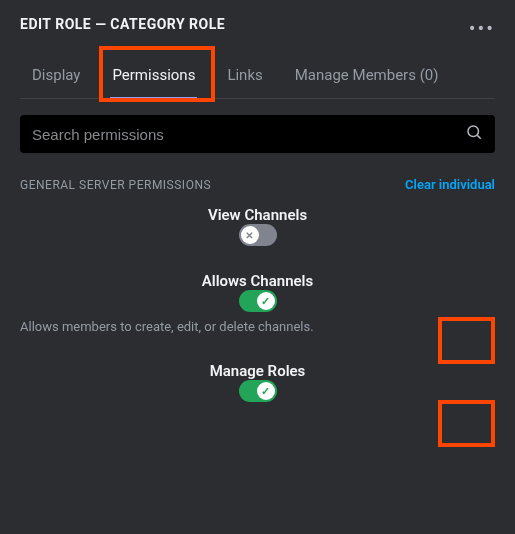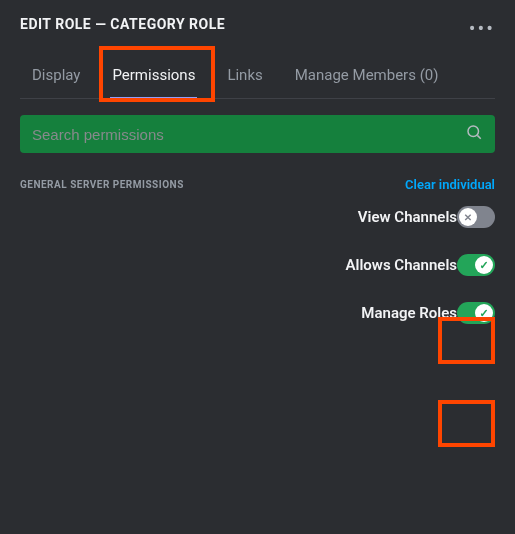--- a/index.html
+++ b/index.html
@@ -78,21 +78,21 @@
     }
     .highlight-toggle2 {
       top: 400px;
       left: 438px;
       width: 57px;
       height: 47px;
     }
     .search-box {
       display: flex;
       align-items: center;
-      background: #15803d;
+      background: #000000;
       border-radius: 4px;
       padding: 8px 12px;
       margin-bottom: 24px;
     }
     .search-input {
       flex: 1;
       background: transparent;
       border: none;
       outline: none;
       color: #dbdee1;
@@ -104,39 +104,40 @@
     .search-icon {
       color: #b5bac1;
     }
     .section-header {
       display: flex;
       justify-content: space-between;
       align-items: center;
       margin-bottom: 14px;
     }
     .section-label {
-      font-size: 10px;
-      font-weight: 700;
+      font-size: 12px;
+      font-weight: 400;
       letter-spacing: 0.5px;
       color: #949ba4;
     }
     .clear-link {
       font-size: 13px;
       font-weight: 600;
       color: #00a8fc;
       cursor: pointer;
     }
     .permission-item {
       margin-bottom: 26px;
     }
     .permission-head {
       display: flex;
-      justify-content: flex-end;
+      justify-content: center;
       align-items: center;
       margin-bottom: 6px;
+      flex-direction: column;
     }
     .permission-title {
       font-size: 15px;
       font-weight: 600;
       color: #f2f3f5;
     }
     .permission-desc {
       font-size: 13px;
       color: #949ba4;
       line-height: 1.4;
@@ -224,20 +225,21 @@
   </div>
 </div>
 
 <div class="permission-item">
   <div class="permission-head">
     <div class="permission-title">Allows Channels</div>
     <div class="toggle on">
       <div class="toggle-knob"></div>
     </div>
   </div>
+  <div class="permission-desc">Allows members to create, edit, or delete channels.</div>
 </div>
 
 <div class="permission-item">
   <div class="permission-head">
     <div class="permission-title">Manage Roles</div>
     <div class="toggle on">
       <div class="toggle-knob"></div>
     </div>
   </div>
 </div>

